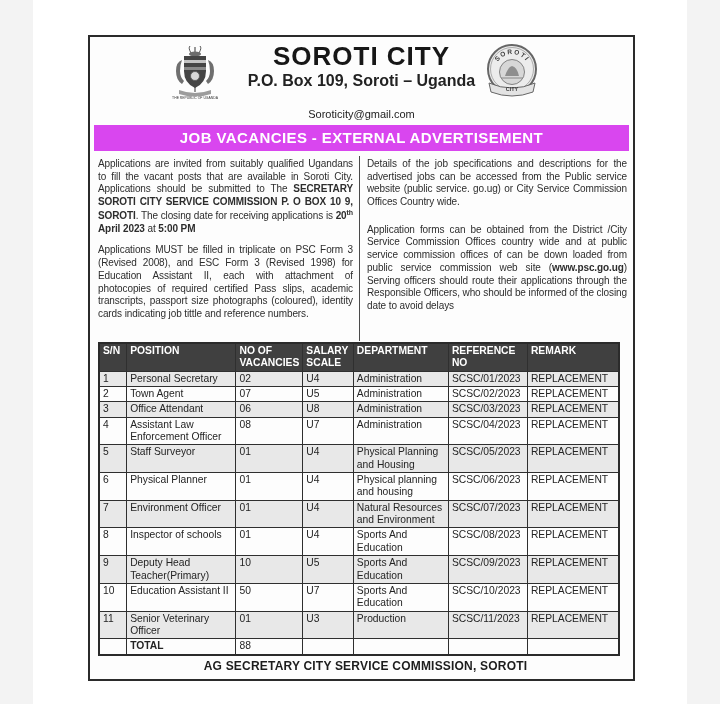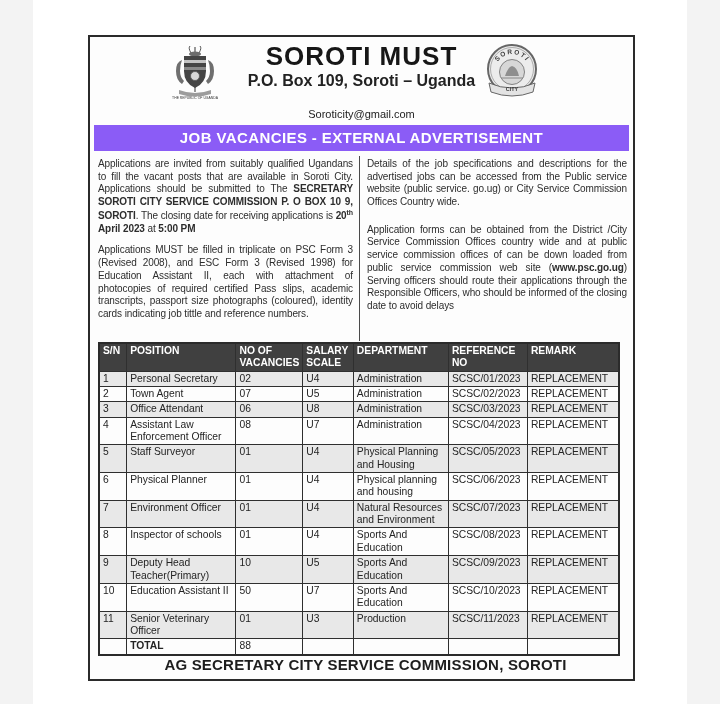--- a/index.html
+++ b/index.html
@@ -13,21 +13,21 @@
   .hdr{position:absolute;top:0;left:0;right:0;height:88px;}
   .crest{position:absolute;left:82px;top:9px;}
   .seal{position:absolute;right:93px;top:3px;}
   .hdr-center{position:absolute;left:0;right:0;top:6px;text-align:center;}
   .hdr-title{font-size:26px;font-weight:800;letter-spacing:1px;color:#171717;line-height:1.0;}
   .hdr-address{font-size:16px;font-weight:700;color:#222;margin-top:3px;}
   .hdr-email{font-size:11px;font-weight:400;color:#222;margin-top:18px;}
   .hdr-commission{position:absolute;left:0;right:0;top:63px;text-align:center;
     font-size:19px;font-weight:400;letter-spacing:1.5px;color:#2f2f2f;}
   
-  .banner{position:absolute;top:88px;left:4px;right:4px;height:26px;background:#8b5cf6;
+  .banner{position:absolute;top:88px;left:4px;right:4px;height:26px;background:#d946ef;
     color:#fff;font-size:15px;font-weight:700;letter-spacing:.4px;text-align:center;line-height:26px;}
   
   .intro{position:absolute;top:119px;left:4px;right:4px;height:185px;display:flex;overflow:hidden;}
   .col{box-sizing:border-box;font-size:10px;line-height:1.27;text-align:justify;
     letter-spacing:-.1px;color:#2d2d2d;}
   .col.l{width:266px;padding:2px 6px 0 4px;border-right:1.5px solid #4a4a4a;}
   .col.r{flex:1;padding:2px 2px 0 7px;}
   .col p{margin:0 0 9px 0;}
   .col.r p.first{margin-bottom:15px;}
   .b{font-weight:700;}
@@ -37,21 +37,21 @@
     font-size:10.3px;line-height:1.2;color:#242424;}
   table.vac th,table.vac td{border:1px solid #2f2f2f;padding:1px 3px;vertical-align:top;text-align:left;}
   table.vac{border:2px solid #2b2b2b;}
   table.vac thead th{background:#404040;color:#ffffff;font-weight:700;}
   tr.shade td{background:#e8e8e8;}
   td.bold,th.bold{font-weight:700;}
   .w-sn{width:21px;} .w-pos{width:109px;} .w-vac{width:56px;} .w-sal{width:44px;}
   .w-dep{width:93px;} .w-ref{width:73px;} .w-rem{width:86px;}
   
   .foot{position:absolute;left:0;right:0;bottom:6px;text-align:center;
-    font-size:15px;font-weight:700;letter-spacing:.2px;color:#1d1d1d;padding-left:8px;}
+    font-size:12px;font-weight:700;letter-spacing:.2px;color:#1d1d1d;padding-left:8px;}
 </style>
 </head>
 <body>
 
 <div class="strip left"></div>
 <div class="strip right"></div>
 
 <div class="page">
 
   <div class="hdr">
@@ -63,21 +63,21 @@
       <path d="M36,14 q6,2 6,11 q0,9 -6,13 l-2,-3 q4,-4 4,-10 q0,-6 -2,-11 z" fill="#6f6f6f"></path>
       <path d="M12,10 h22 v15 q0,12 -11,17 q-11,-5 -11,-17 z" fill="#454545"></path>
       <rect x="12" y="14" width="22" height="3" fill="#c4c4c4"></rect>
       <rect x="12" y="21" width="22" height="3" fill="#8a8a8a"></rect>
       <circle cx="23" cy="30" r="4.5" fill="#d9d9d9" stroke="#555" stroke-width=".8"></circle>
       <path d="M7,44 q16,6 32,0 l0,4 q-16,5 -32,0 z" fill="#9c9c9c"></path>
       <text x="23" y="53" font-size="3.4" text-anchor="middle" fill="#333">THE REPUBLIC OF UGANDA</text>
     </svg>
 
     <div class="hdr-center">
-      <div class="hdr-title">SOROTI MUST</div>
+      <div class="hdr-title">SOROTI CITY</div>
       <div class="hdr-address">P.O. Box 109, Soroti – Uganda</div>
       <div class="hdr-email">Soroticity@gmail.com</div>
     </div>
 
     <svg class="seal" width="56" height="62" viewBox="0 0 56 62">
       <defs>
         <path id="sealArc" d="M11,31 A17,17 0 0 1 45,31" fill="none"></path>
       </defs>
       <circle cx="28" cy="29" r="24" fill="#ececec" stroke="#666" stroke-width="2"></circle>
       <circle cx="28" cy="29" r="21.5" fill="none" stroke="#9a9a9a" stroke-width=".8"></circle>

